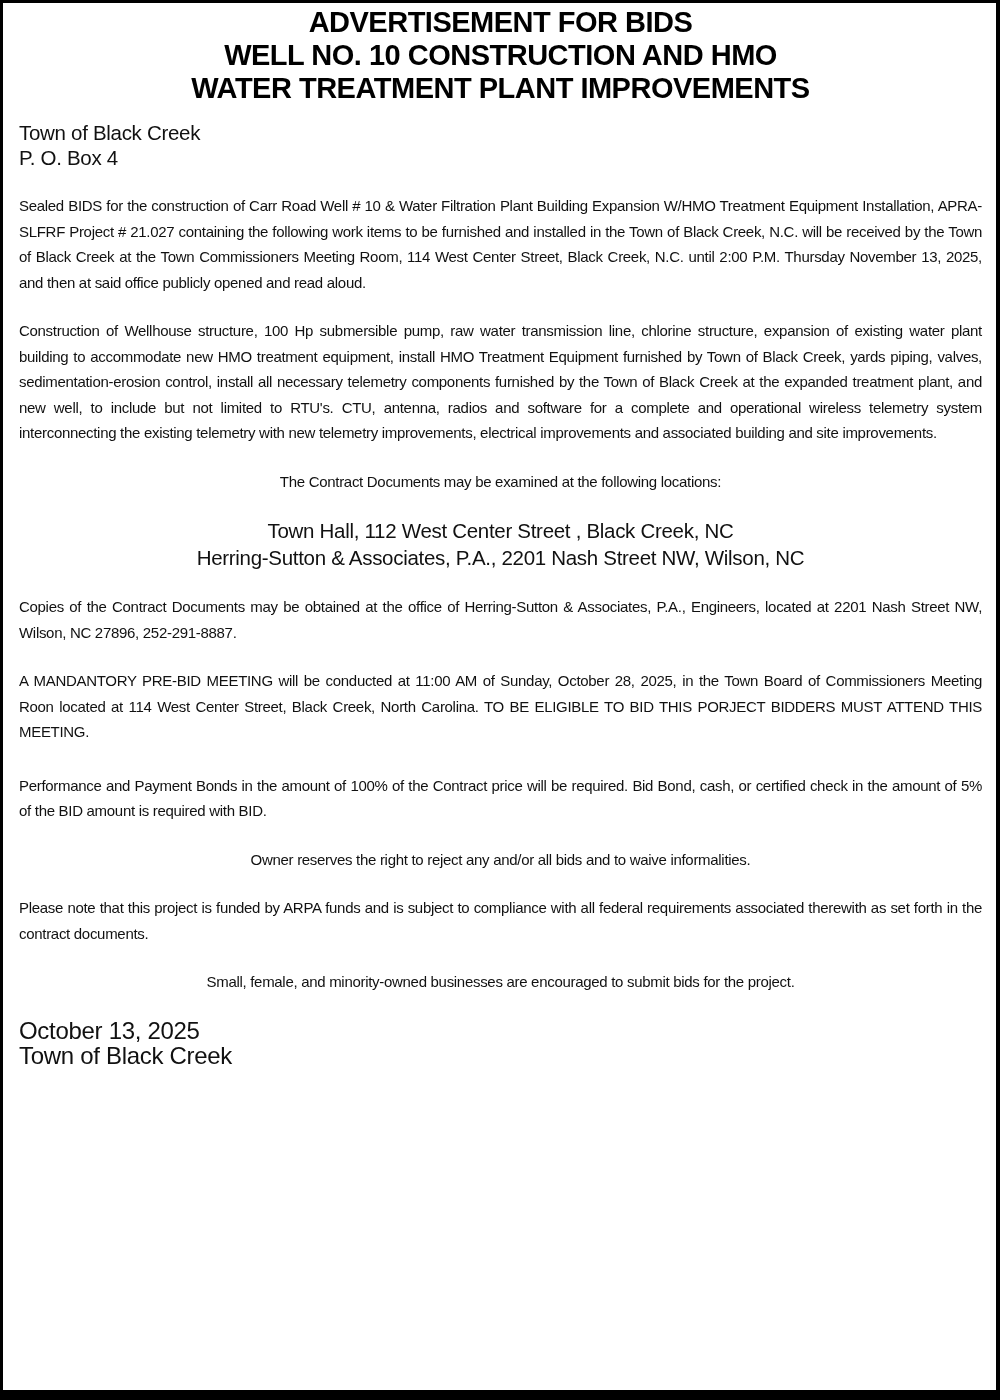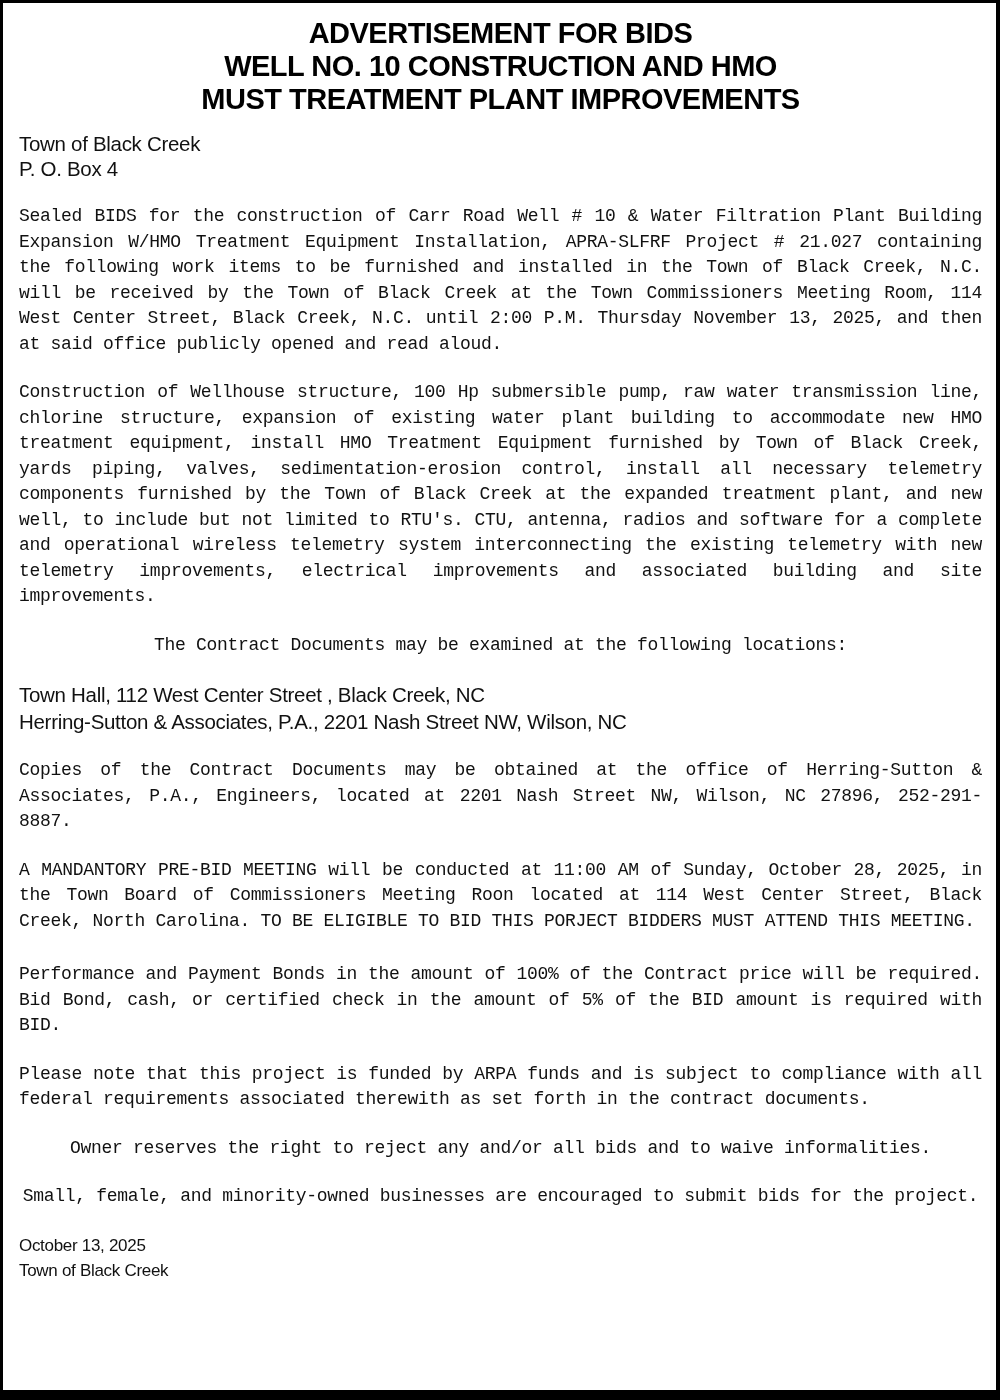--- a/index.html
+++ b/index.html
@@ -17,77 +17,76 @@
     border-bottom-width: 10px;
     border-right-width: 4px;
     overflow: hidden;
     font-family: "Liberation Sans", "DejaVu Sans", sans-serif;
     color: #111111;
   }
   .content {
     box-sizing: border-box;
     width: 100%;
     height: 100%;
-    padding: 12px 14px 10px 16px;
+    padding: 1px 14px 10px 16px;
   }
   .title-block {
     text-align: center;
     font-weight: bold;
     font-size: 29px;
     line-height: 33px;
     letter-spacing: -0.5px;
     color: #000000;
     margin: 2px 0 0 0;
   }
   .address-block {
     margin-top: 15px;
     font-size: 20.5px;
     line-height: 25px;
     letter-spacing: -0.3px;
   }
   .para {
     margin: 23px 0 0 0;
-    font-size: 18px;
+    font-size: 15px;
     line-height: 25.5px;
     letter-spacing: -0.3px;
     text-align: justify;
     text-justify: inter-word;
-    font-family: Liberation Mono, monospace;
   }
   .para.no-justify {
     text-align: center;
   }
   .para.extra-gap {
     margin-top: 28px;
   }
   .locations-block {
     margin: 23px 0 0 0;
     font-size: 20.5px;
     line-height: 27px;
     letter-spacing: -0.3px;
-    text-align: left;
+    text-align: center;
   }
   .signature-block {
     margin-top: 23px;
-    font-size: 17px;
+    font-size: 24px;
     line-height: 25.5px;
     letter-spacing: -0.3px;
   }
   .line { white-space: pre-wrap; }
 </style>
 </head>
 <body>
 
 <div class="page">
   <div class="content">
 
     <div class="title-block">
       <div class="line">ADVERTISEMENT FOR BIDS</div>
       <div class="line">WELL NO. 10 CONSTRUCTION AND HMO</div>
-      <div class="line">MUST TREATMENT PLANT IMPROVEMENTS</div>
+      <div class="line">WATER TREATMENT PLANT IMPROVEMENTS</div>
     </div>
 
     <div class="address-block">
       <div class="line">Town of Black Creek</div>
       <div class="line">P. O. Box 4</div>
     </div>
 
     <p class="para">Sealed BIDS for the construction of Carr Road Well # 10 &amp; Water Filtration Plant Building Expansion W/HMO Treatment Equipment Installation, APRA-SLFRF Project # 21.027 containing the following work items to be furnished and installed in the Town of Black Creek, N.C. will be received by the Town of Black Creek at the Town Commissioners Meeting Room, 114 West Center Street, Black Creek, N.C. until 2:00 P.M. Thursday November 13, 2025, and then at said office publicly opened and read aloud.</p>
 
     <p class="para">Construction of Wellhouse structure, 100 Hp submersible pump, raw water transmission line, chlorine structure, expansion of existing water plant building to accommodate new HMO treatment equipment, install HMO Treatment Equipment furnished by Town of Black Creek, yards piping, valves, sedimentation-erosion control, install all necessary telemetry components furnished by the Town of Black Creek  at the expanded treatment plant, and new well,  to include but not limited to RTU's. CTU, antenna, radios and software for a complete and operational wireless telemetry system interconnecting the existing telemetry with new telemetry improvements, electrical improvements and associated building and site improvements.</p>
@@ -98,23 +97,23 @@
       <div class="line">Town Hall, 112 West Center Street , Black Creek, NC</div>
       <div class="line">Herring-Sutton &amp; Associates, P.A., 2201 Nash Street NW, Wilson, NC</div>
     </div>
 
     <p class="para">Copies of the Contract Documents may be obtained at the office of Herring-Sutton &amp; Associates, P.A., Engineers, located at 2201 Nash Street NW, Wilson, NC 27896, 252-291-8887.</p>
 
     <p class="para">A MANDANTORY PRE-BID MEETING will be conducted at 11:00 AM of Sunday, October 28, 2025, in the Town Board of Commissioners Meeting Roon located at 114 West Center Street, Black Creek, North Carolina. TO BE ELIGIBLE TO BID THIS PORJECT BIDDERS MUST ATTEND THIS MEETING.</p>
 
     <p class="para extra-gap">Performance and Payment Bonds in the amount of 100% of the Contract price will be required.  Bid Bond, cash, or certified check in the amount of 5% of the BID amount is required with BID.</p>
 
+    <p class="para no-justify">Owner reserves the right to reject any and/or all bids and to waive informalities.</p>
+
     <p class="para">Please note that this project is funded by ARPA funds and is subject to compliance with all federal requirements associated therewith as set forth in the contract documents.</p>
-
-    <p class="para no-justify">Owner reserves the right to reject any and/or all bids and to waive informalities.</p>
 
     <p class="para no-justify">Small, female, and minority-owned businesses are encouraged to submit bids for the project.</p>
 
     <div class="signature-block">
       <div class="line">October 13, 2025</div>
       <div class="line">Town of Black Creek</div>
     </div>
 
   </div>
 </div>

